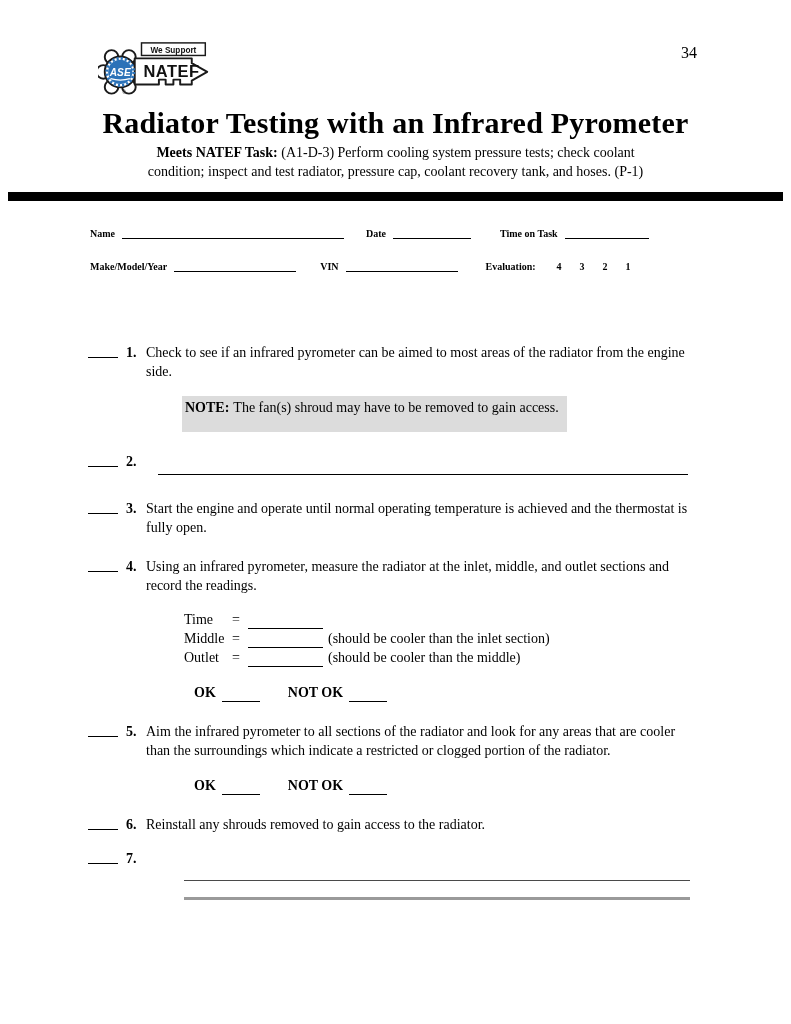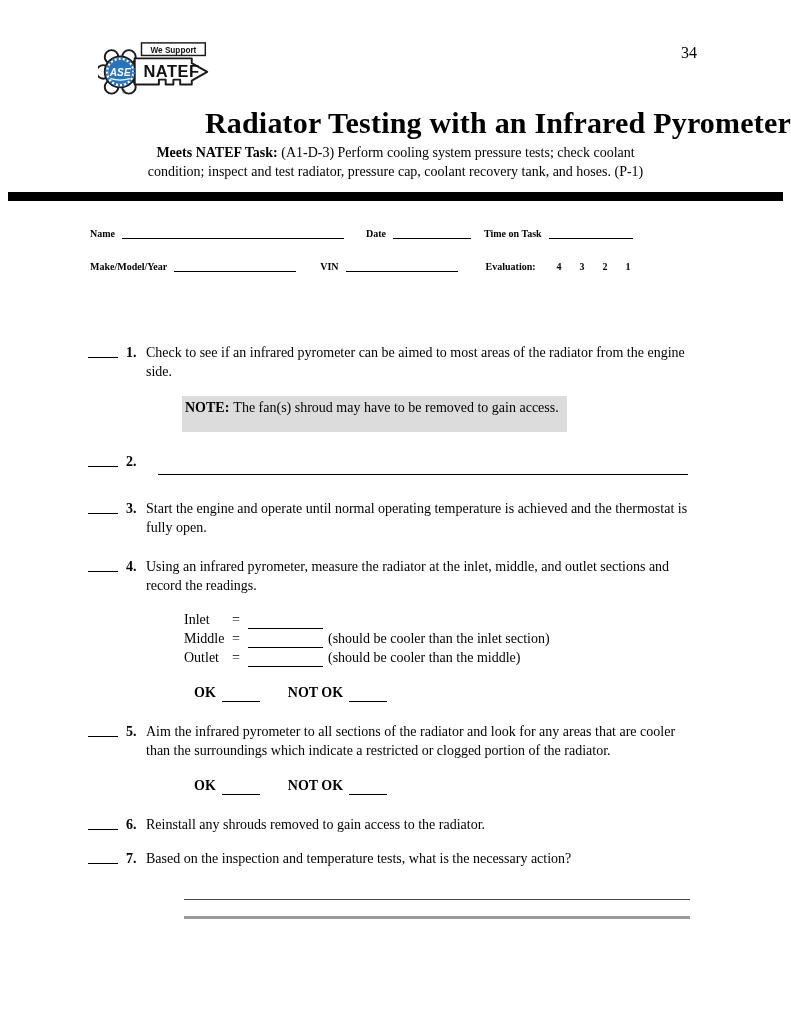--- a/index.html
+++ b/index.html
@@ -4,21 +4,21 @@
 <style>
   html,body{margin:0;padding:0;background:#ffffff;}
   body{width:791px;height:1024px;font-family:"Liberation Serif","DejaVu Serif",serif;color:#000;}
   .page{position:relative;width:791px;height:1024px;overflow:hidden;background:#fff;}
 
   
   .header-row{display:flex;justify-content:space-between;align-items:flex-start;padding:40px 94px 0 98px;gap:43px;}
   .page-num{font-weight:normal;font-size:16px;margin-top:4px;}
   .logo-wrap{width:116px;height:58px;}
 
-  .title{text-align:right;font-weight:bold;font-size:30px;margin:8px 0 3px 0;letter-spacing:0.2px;}
+  .title{text-align:center;font-weight:bold;font-size:30px;margin:8px 0 3px 0;letter-spacing:0.2px;}
   .task{font-size:14px;text-align:center;line-height:19px;margin:0 auto;}
   .task b{font-size:14px;}
 
   .bar{height:9px;background:#000;margin:11px 8px 0 8px;}
 
   
   .form{padding:22px 95px 0 90px;font-size:10px;font-weight:bold;}
   .form-row{display:flex;align-items:flex-end;margin-bottom:17px;white-space:nowrap;}
   .blank{display:inline-block;border-bottom:1.4px solid #000;height:15px;}
   .lbl{margin-right:7px;}
@@ -98,21 +98,21 @@
   </div>
 
   <div class="bar"></div>
 
   <div class="form">
     <div class="form-row">
       <span class="lbl">Name</span>
       <span class="blank" style="width:222px;"></span>
       <span class="lbl" style="margin-left:22px;">Date</span>
       <span class="blank" style="width:78px;"></span>
-      <span class="lbl" style="margin-left:13px;">Time on Task</span>
+      <span class="lbl" style="margin-left:29px;">Time on Task</span>
       <span class="blank" style="width:84px;"></span>
     </div>
     <div class="form-row">
       <span class="lbl">Make/Model/Year</span>
       <span class="blank" style="width:122px;"></span>
       <span class="lbl" style="margin-left:24px;">VIN</span>
       <span class="blank" style="width:112px;"></span>
       <span class="lbl" style="margin-left:28px;">Evaluation:</span>
       <span class="eval-nums">
         <span>4</span>
@@ -152,21 +152,21 @@
       </div>
     </div>
 
     <div class="item">
       <span class="chk"></span>
       <span class="num">4.</span>
       <div class="body">
         <div>Using an infrared pyrometer, measure the radiator at the inlet, middle, and outlet sections and record the readings.</div>
         <div class="readings">
           <div class="r-row">
-            <span class="r-label">Inlet</span>
+            <span class="r-label">Time</span>
             <span class="r-eq">=</span>
             <span class="r-blank"></span>
           </div>
           <div class="r-row">
             <span class="r-label">Middle</span>
             <span class="r-eq">=</span>
             <span class="r-blank"></span>
             <span class="r-hint">(should be cooler than the inlet section)</span>
           </div>
           <div class="r-row">
@@ -206,21 +206,20 @@
       <span class="num">6.</span>
       <div class="body">
         <div>Reinstall any shrouds removed to gain access to the radiator.</div>
       </div>
     </div>
 
     <div class="item">
       <span class="chk"></span>
       <span class="num">7.</span>
       <div class="body">
-        <div>Based on the inspection and temperature tests, what is the necessary action?</div>
         <div class="ans-line1"></div>
         <div class="ans-line2"></div>
       </div>
     </div>
 
   </div>
 
 </div>
 
 </body></html>

